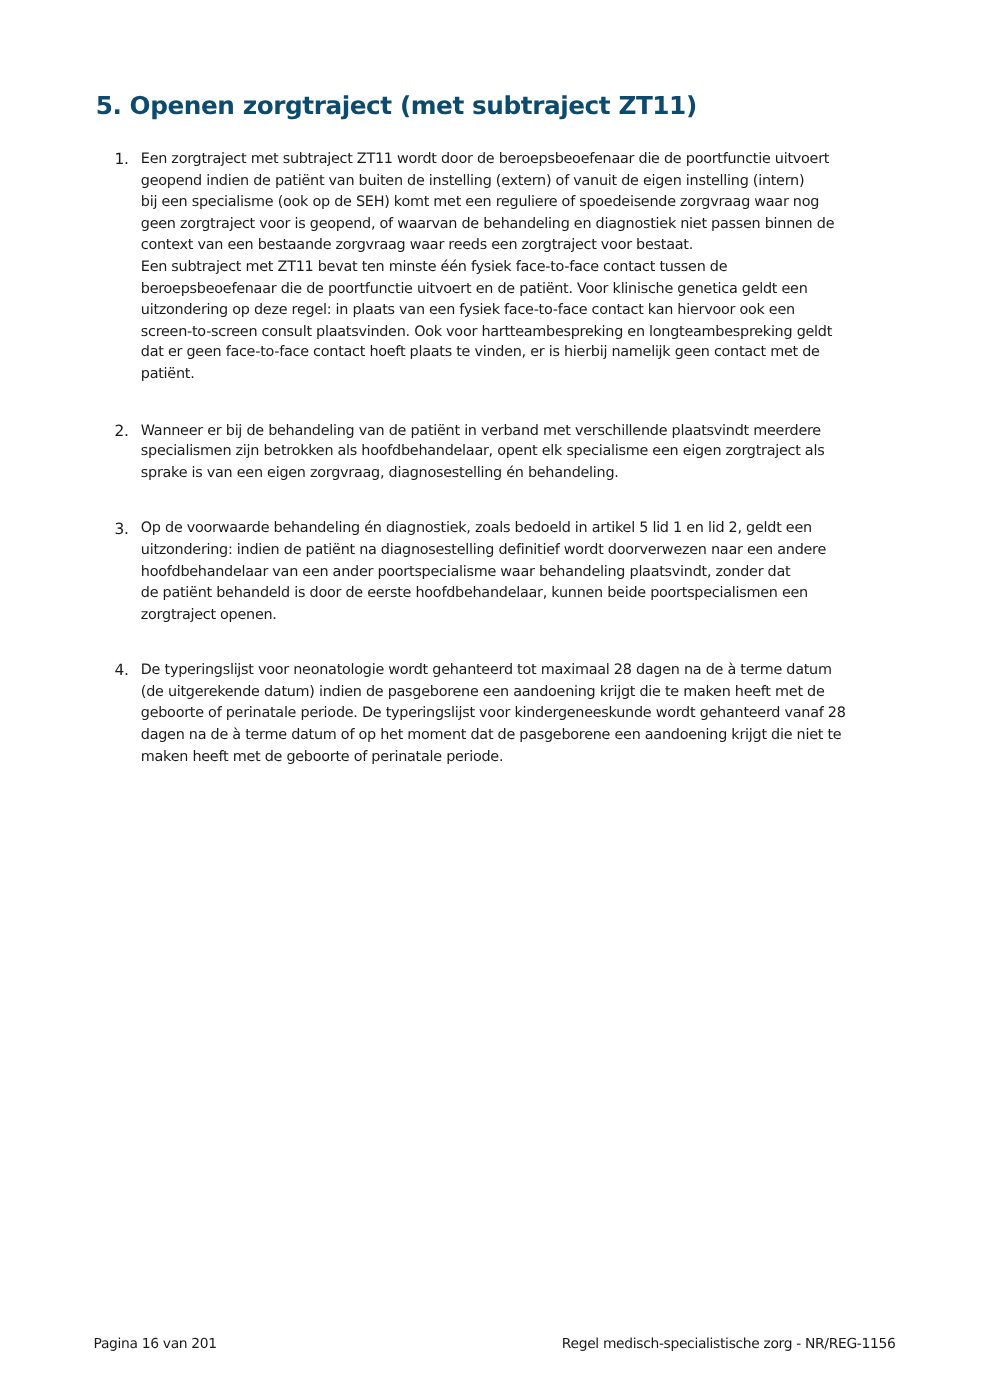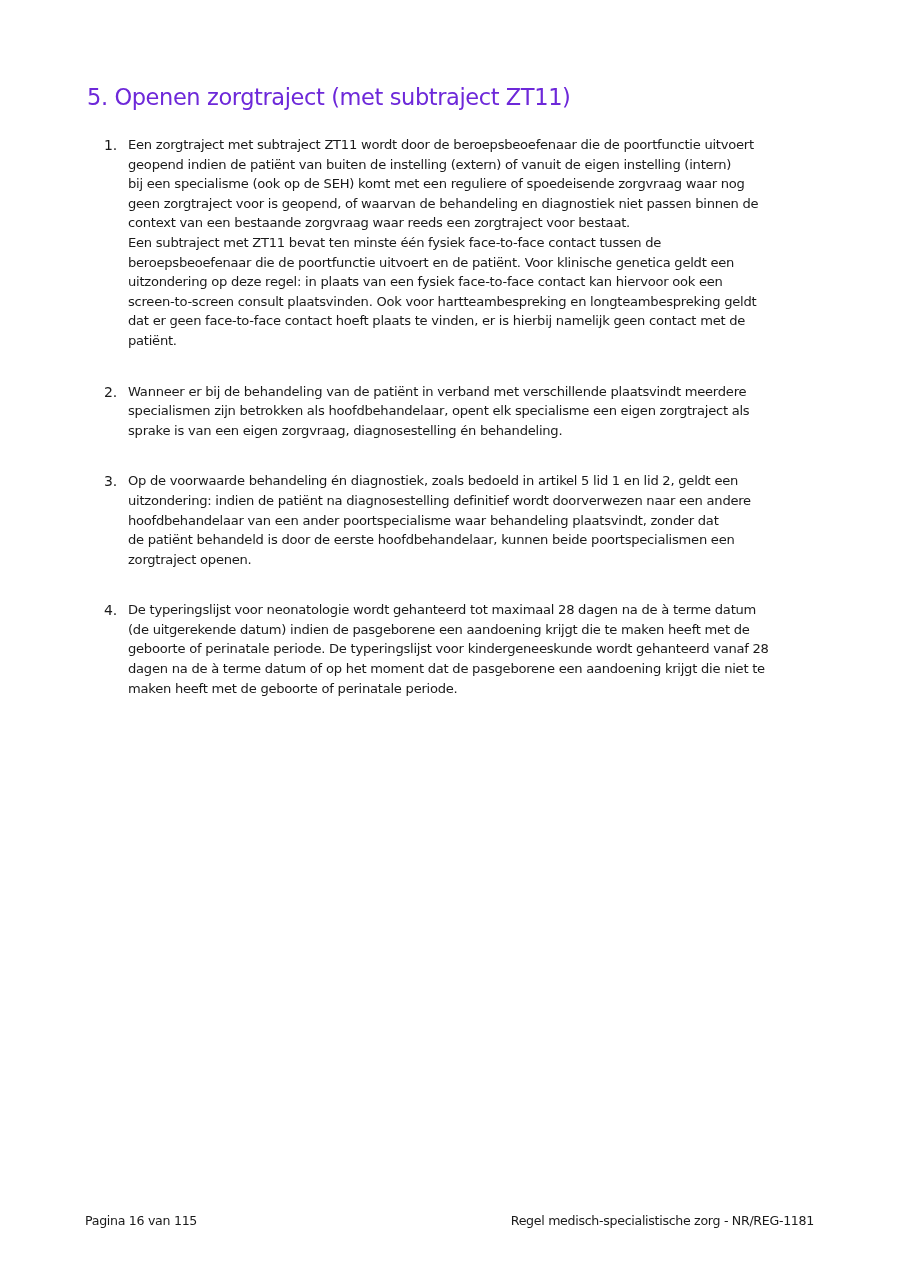--- a/index.html
+++ b/index.html
@@ -14,24 +14,24 @@
       overflow: hidden;
       font-family: "DejaVu Sans", sans-serif;
       color: #1a1a1a;
     }
     .page-title {
       position: absolute;
       left: 87px;
       top: 84px;
       margin: 0;
       font-family: "DejaVu Sans", sans-serif;
-      font-weight: normal;
+      font-weight: bold;
       font-size: 22.5px;
       letter-spacing: -0.4px;
-      color: #6d28d9;
+      color: #0c4a6e;
       white-space: nowrap;
     }
     .items {
       position: absolute;
       left: 104px;
       top: 135px;
       width: 730px;
       margin: 0;
       padding: 0;
       list-style: none;
@@ -102,14 +102,14 @@
   <li class="item">
     <span class="item-number">4.</span>
     <span class="item-para">De typeringslijst voor neonatologie wordt gehanteerd tot maximaal 28 dagen na de à terme datum
 (de uitgerekende datum) indien de pasgeborene een aandoening krijgt die te maken heeft met de
 geboorte of perinatale periode. De typeringslijst voor kindergeneeskunde wordt gehanteerd vanaf 28
 dagen na de à terme datum of op het moment dat de pasgeborene een aandoening krijgt die niet te
 maken heeft met de geboorte of perinatale periode.</span>
   </li>
 </ol>
 
-<div class="footer-left">Pagina 16 van 115</div>
-<div class="footer-right">Regel medisch-specialistische zorg - NR/REG-1181</div>
+<div class="footer-left">Pagina 16 van 201</div>
+<div class="footer-right">Regel medisch-specialistische zorg - NR/REG-1156</div>
 
 </body></html>

